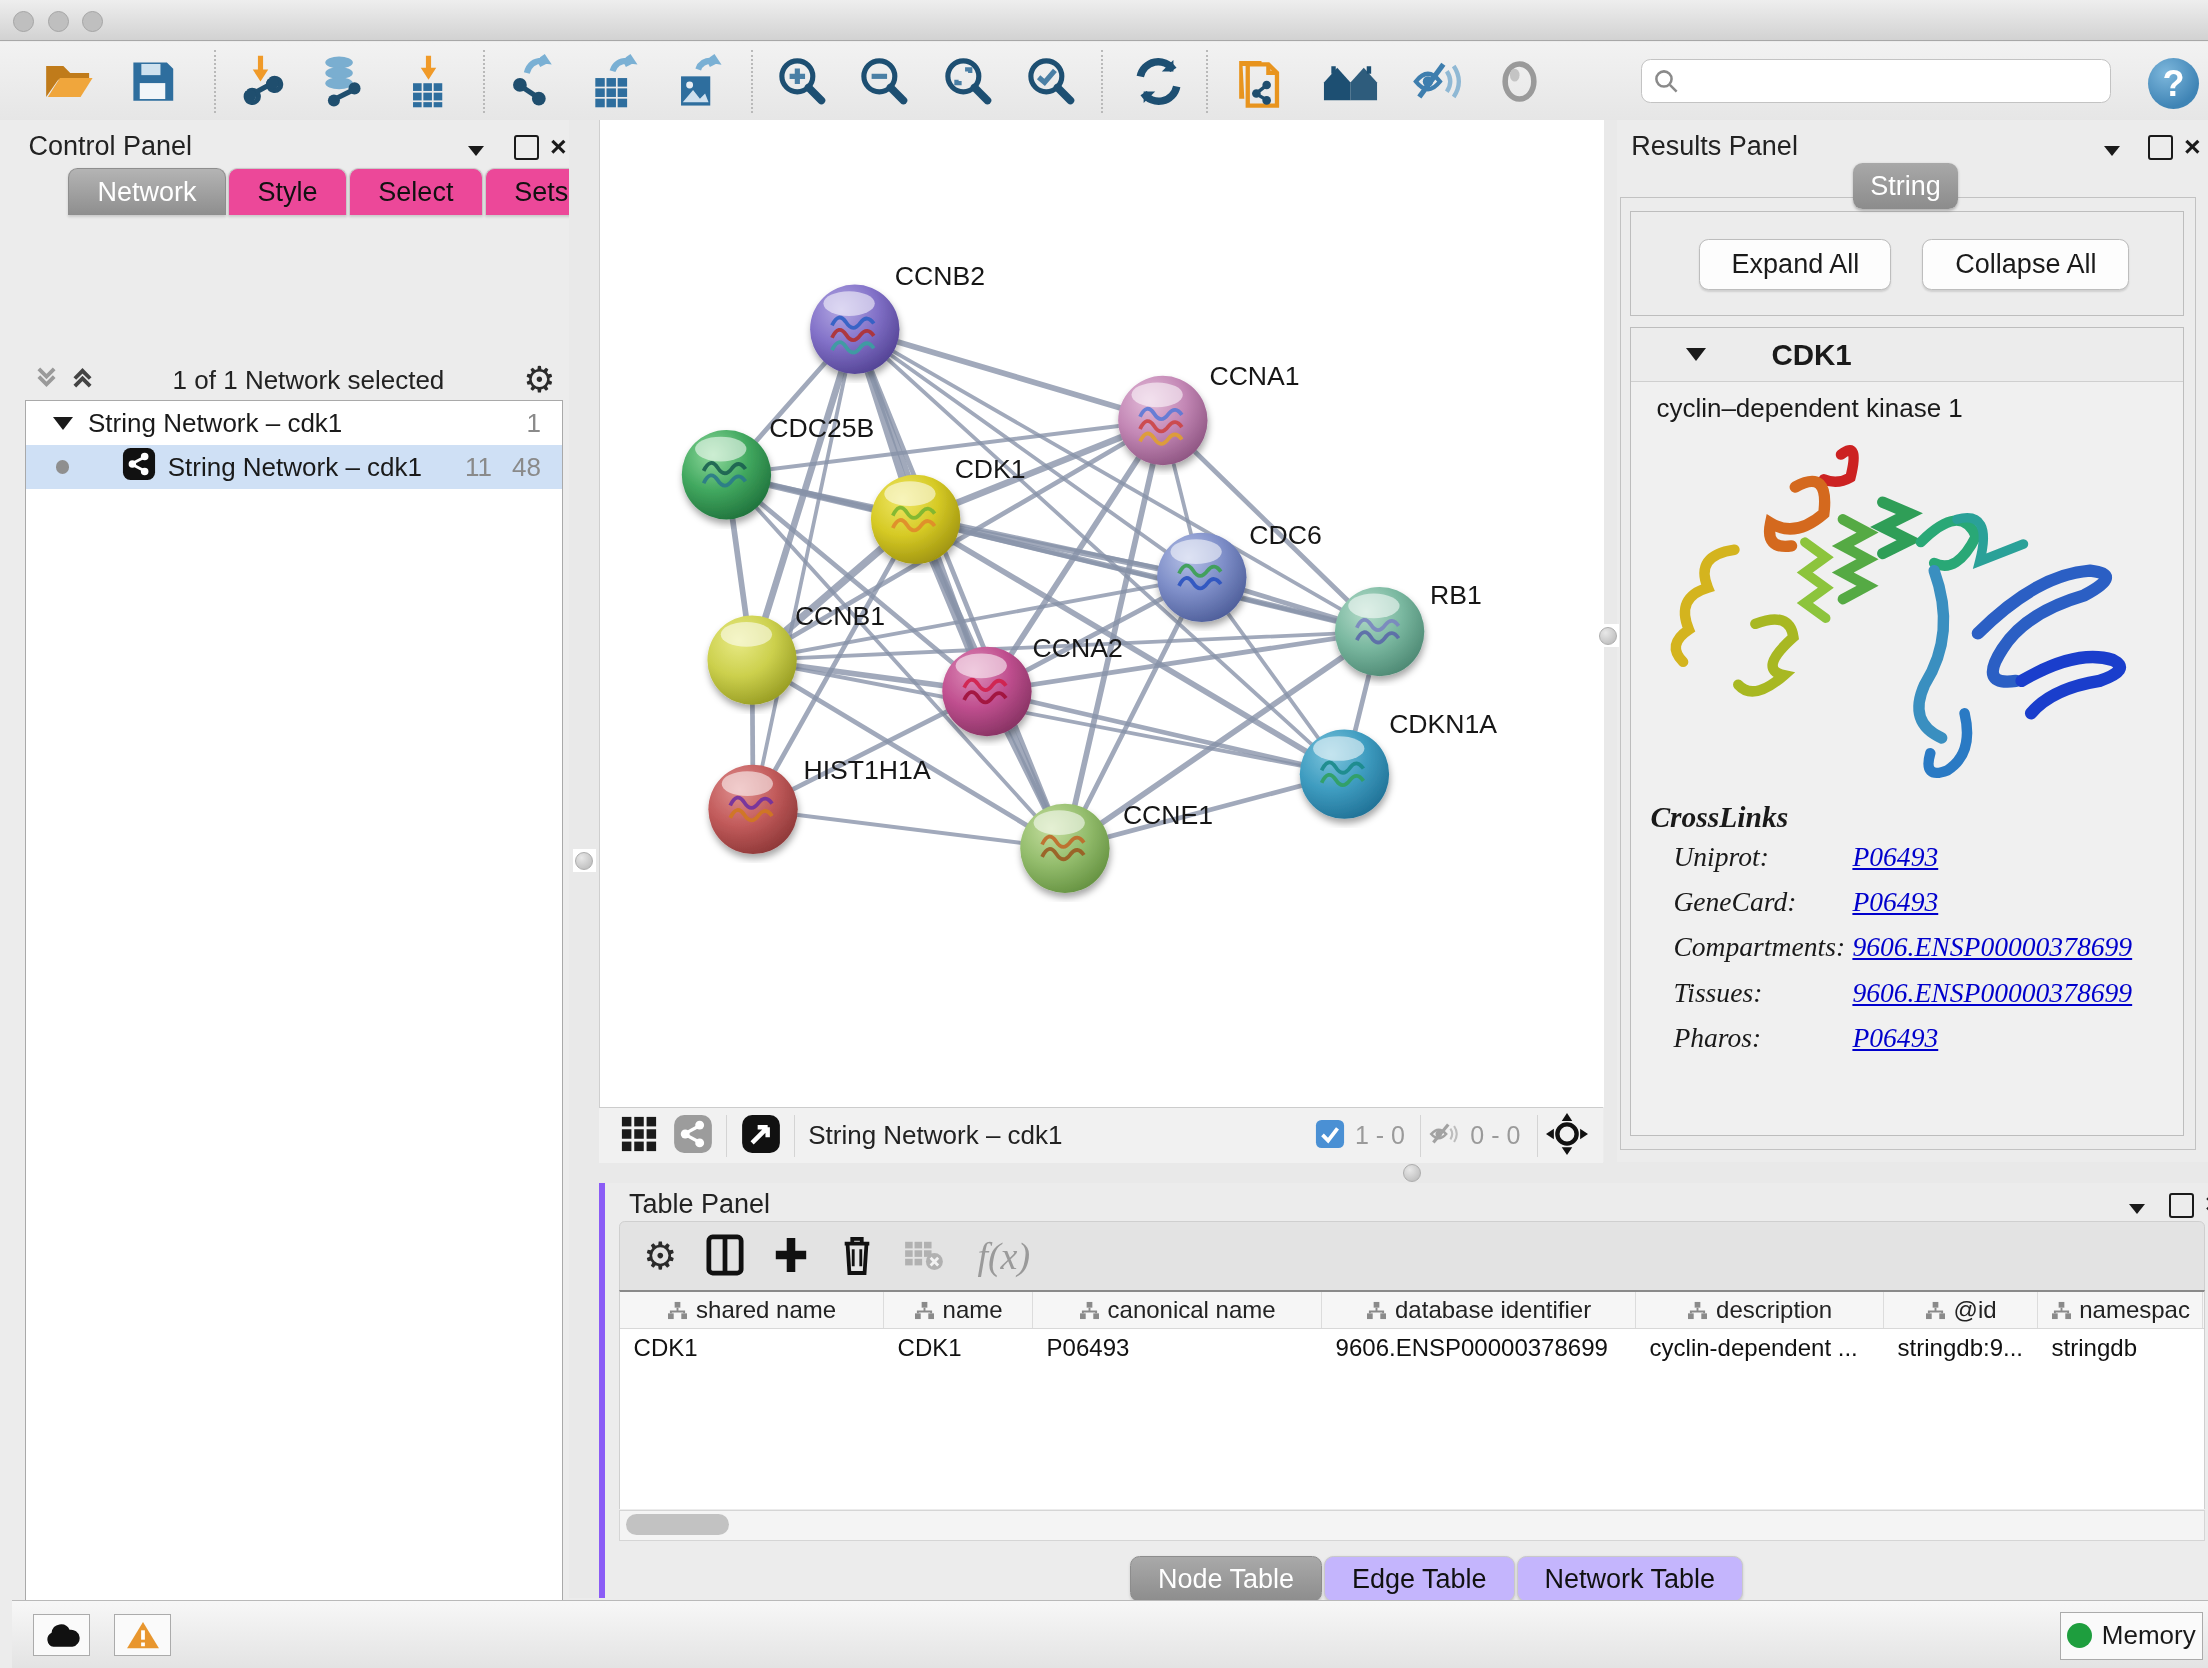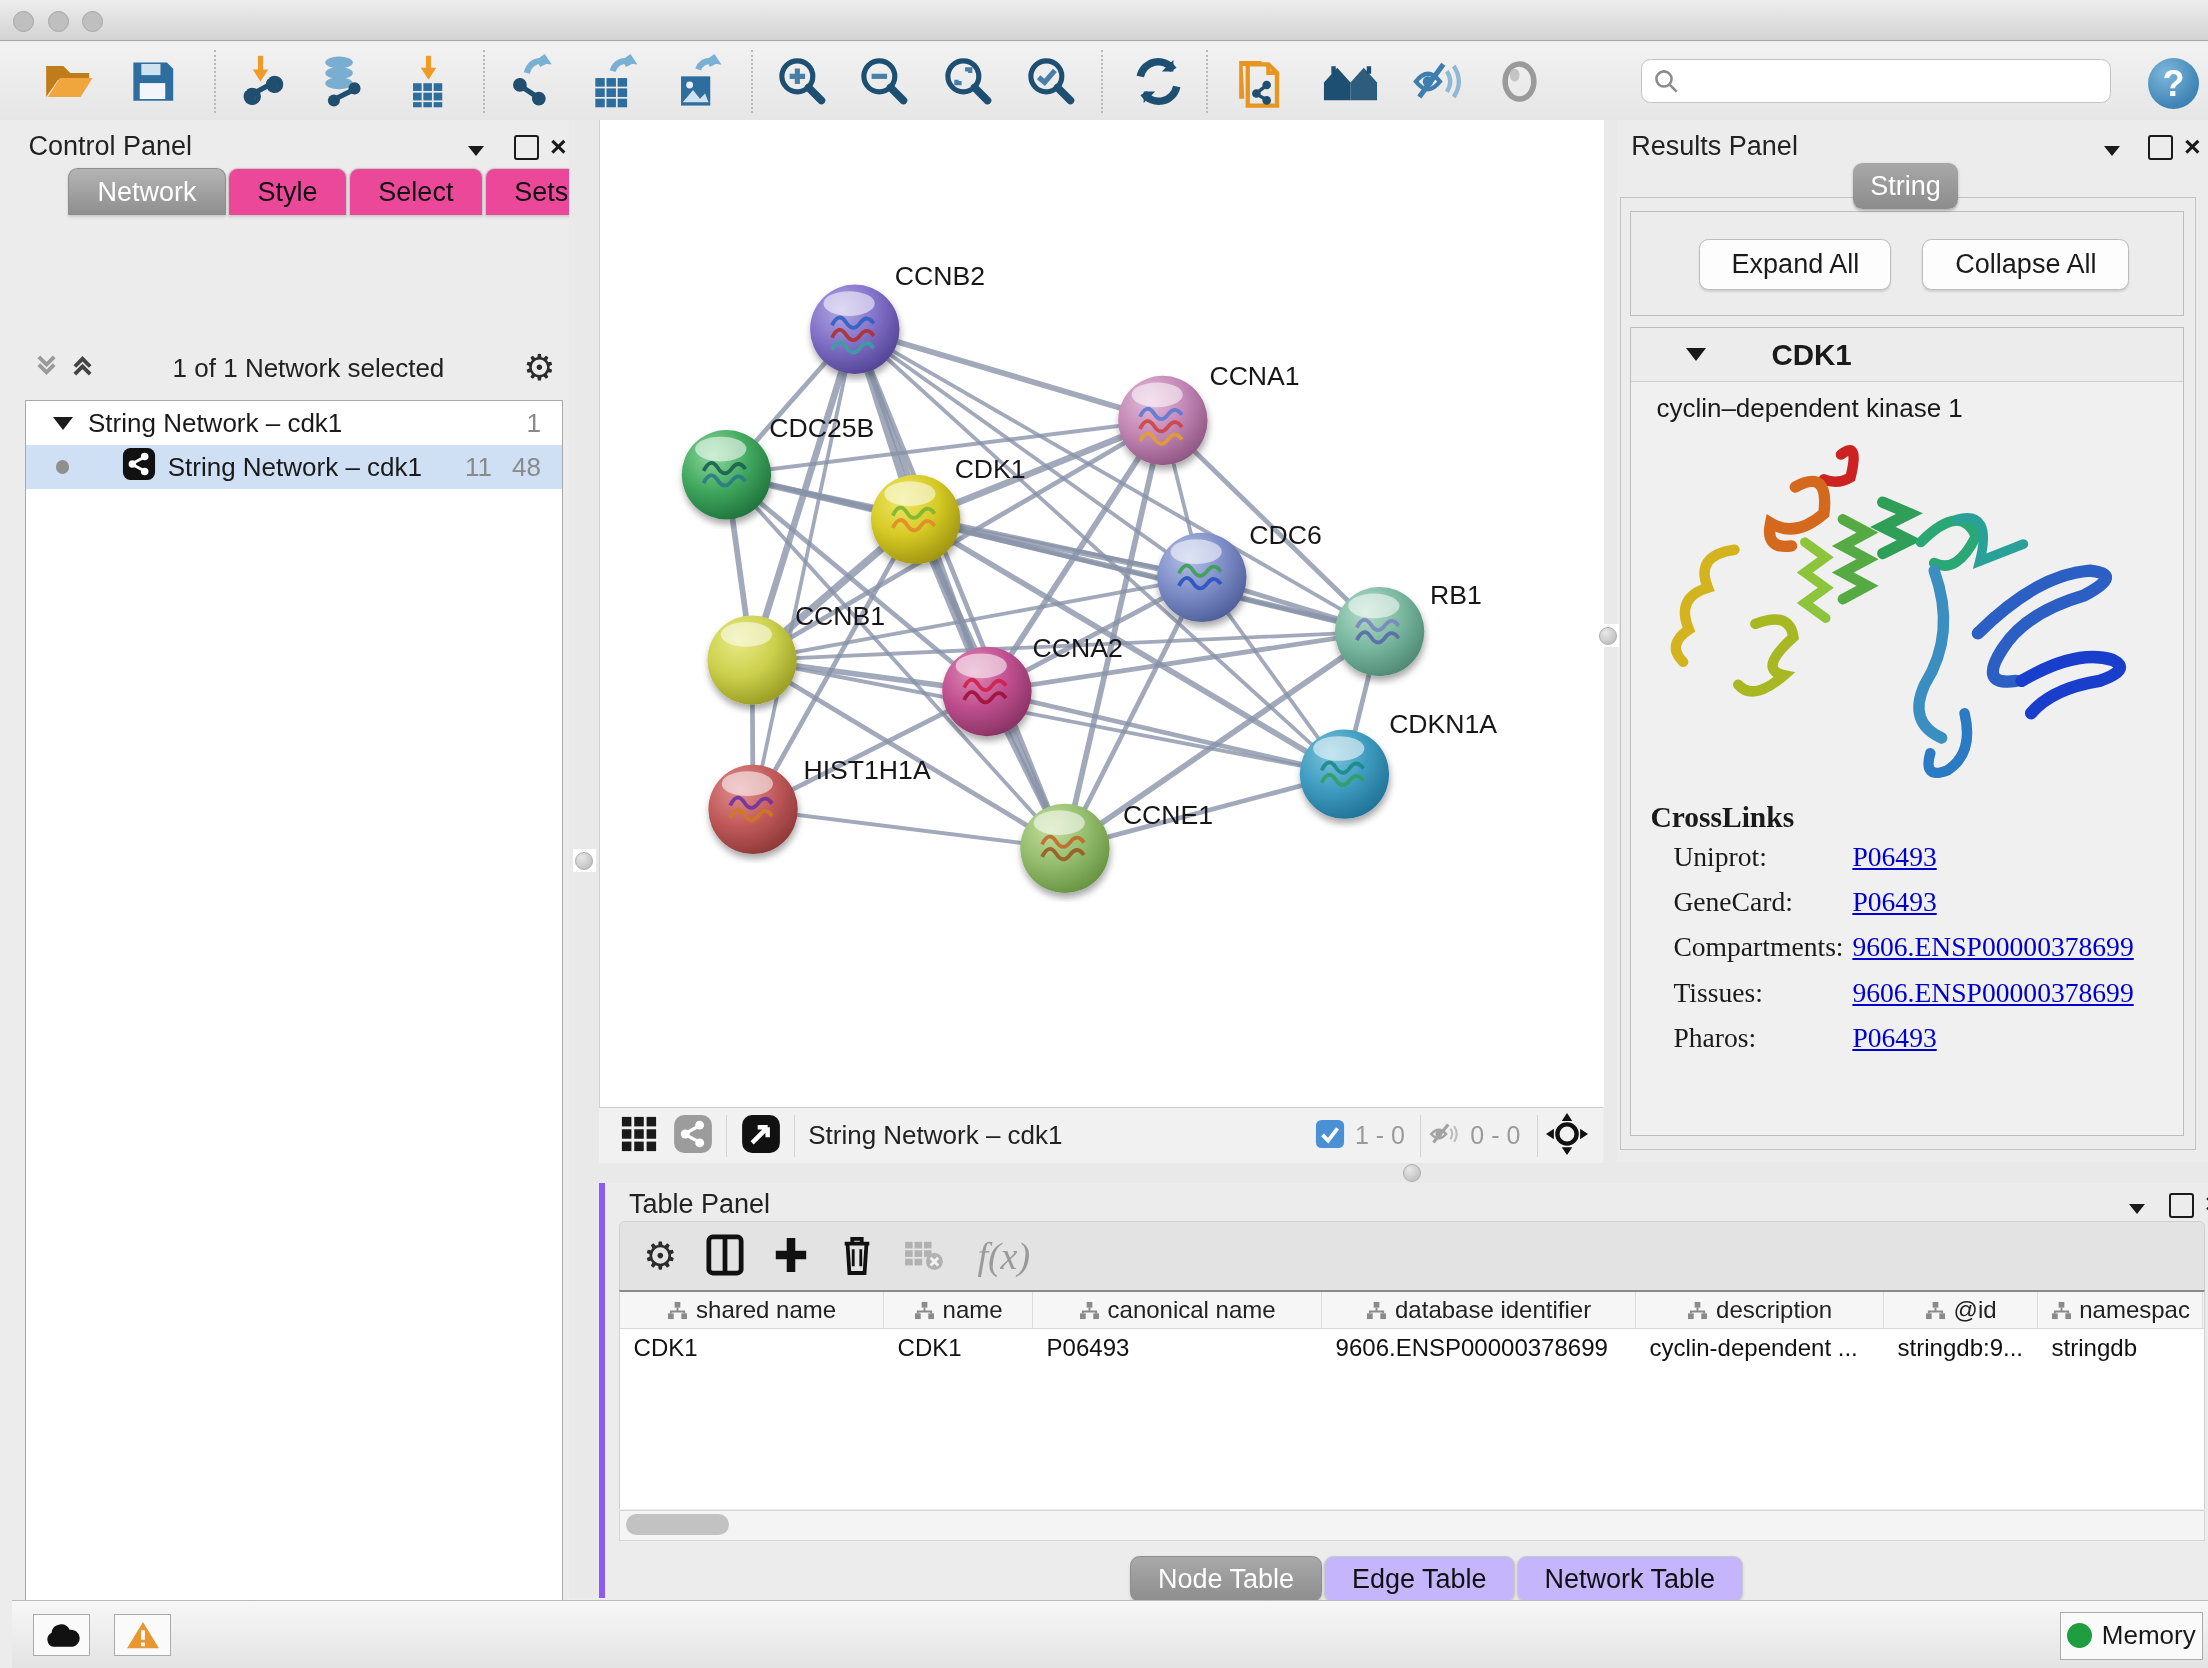--- a/index.html
+++ b/index.html
@@ -25,21 +25,21 @@
     display:flex;align-items:center;justify-content:center;top:16px;}
   
   #control-panel{position:absolute;left:0;top:120px;width:569px;height:1478px;background:#ececec;}
   .panel-title{font-size:27px;color:#222;}
   .win-ctl{display:inline-block;font-size:23px;color:#1a1a1a;}
   .sq{display:inline-block;width:21px;height:21px;border:2.9px solid #1a1a1a;border-radius:2.9px;}
   .tabs{position:absolute;display:flex;}
   .tab{height:46px;line-height:46px;padding:0 28.5px;font-size:27px;background:#ec4899;border:1px solid #c9c9c9;
     border-bottom:none;color:#111;border-radius:9.5px 9.5px 0 0;margin-right:1.9px;box-shadow:0 1.9px 2.9px rgba(0,0,0,.15);}
   .tab.sel{background:linear-gradient(#b4b4b4,#8e8e8e);color:#fff;border-color:#8e8e8e;}
-  #cp-statusrow{position:absolute;left:25px;top:228px;width:538px;height:40px;display:flex;align-items:center;}
+  #cp-statusrow{position:absolute;left:25px;top:240px;width:538px;height:40px;display:flex;align-items:center;}
   #cp-status{flex:1;text-align:center;font-size:26px;color:#222;}
   #cp-tree{position:absolute;left:25px;top:280px;width:536px;height:1307px;background:#fff;border:1.9px solid #a9a9a9;}
   .tree-row{height:44px;display:flex;align-items:center;font-size:26px;position:relative;}
   .tree-row.sel{background:#cfe0f5;}
   .count{color:#8a8a8a;}
   
   .vsplit{position:absolute;background:#e9e9e9;}
   .split-handle{position:absolute;width:23px;height:23px;background:#fff;display:flex;align-items:center;justify-content:center;}
   .split-dot{width:16px;height:16px;border-radius:50%;background:radial-gradient(circle at 35% 30%,#e8e8e8,#b5b5b5);border:1px solid #adadad;}
   
@@ -53,21 +53,21 @@
   #results{position:absolute;left:1617px;top:120px;width:592px;height:1042px;background:#ececec;}
   #res-box{position:absolute;left:2.9px;top:77px;width:574px;height:951px;border:1.9px solid #c2c2c2;background:#ececec;}
   #res-tab{position:absolute;left:236px;top:43px;width:105px;height:46px;line-height:46px;text-align:center;
     background:linear-gradient(#a8a8a8,#8c8c8c);color:#fff;font-size:27px;border-radius:9.5px;z-index:3;box-shadow:0 1.9px 2.9px rgba(0,0,0,.25);}
   #res-btnbox{position:absolute;left:9.5px;top:13.3px;width:552px;height:103px;border:1.9px solid #bdbdbd;background:#ececec;}
   .res-btn{position:absolute;top:27px;height:49px;background:#fdfdfd;border:1px solid #bdbdbd;border-radius:9.5px;
     font-size:27px;display:flex;align-items:center;justify-content:center;box-shadow:0 1.9px 1.9px rgba(0,0,0,.12);}
   #res-section{position:absolute;left:9.5px;top:129px;width:552px;height:807px;border:1.9px solid #bdbdbd;background:#f0f0f0;}
   #res-sec-head{height:53px;display:flex;align-items:center;border-bottom:1.9px solid #cfcfcf;background:#ececec;}
   #res-desc{font-size:26px;padding:11.4px 0 0 25px;}
-  .serif{font-family:"Liberation Serif","DejaVu Serif",serif;}
+  .serif{font-family:"Liberation Serif","DejaVu Serif",serif;font-style:italic;}
   #crosslinks-title{font-size:29.5px;font-weight:bold;padding:5.7px 0 0 19px;}
   .cl-row{display:flex;font-size:27.6px;padding:6.7px 0 6.7px 42px;}
   .cl-label{width:179px;}
   .cl-val{color:#0000cc;text-decoration:underline;}
   
   #table-panel{position:absolute;left:599px;top:1183px;width:1609px;height:415px;background:#ececec;border-left:6px solid #8b5cf6;}
   #tp-toolbar{position:absolute;left:14.3px;top:38px;width:1584px;height:68px;background:#e3e3e3;border:1px solid #cfcfcf;
     border-radius:5.7px 5.7px 0 0;display:flex;align-items:center;}
   #tp-table{position:absolute;left:14.3px;top:107px;width:1584px;height:217px;background:#fff;border-top:2.9px solid #8a8a8a;border-left:1px solid #cfcfcf;border-right:1px solid #cfcfcf;overflow:hidden;}
   #tp-header{display:flex;height:36px;background:#f6f6f6;border-bottom:1.9px solid #d8d8d8;}

